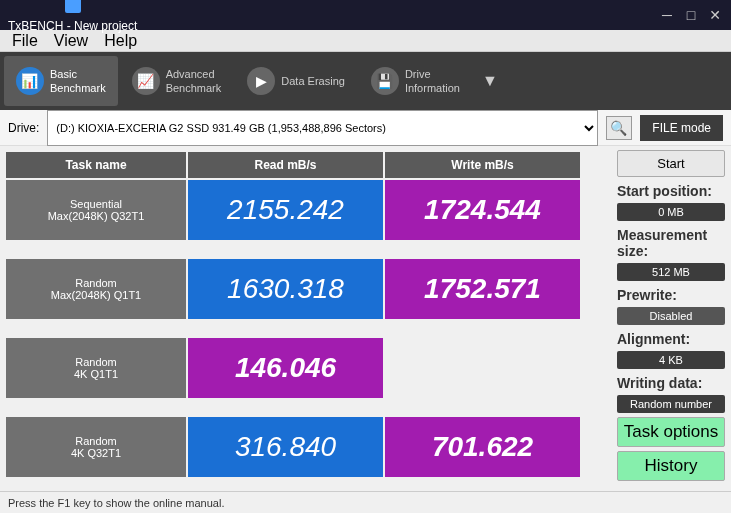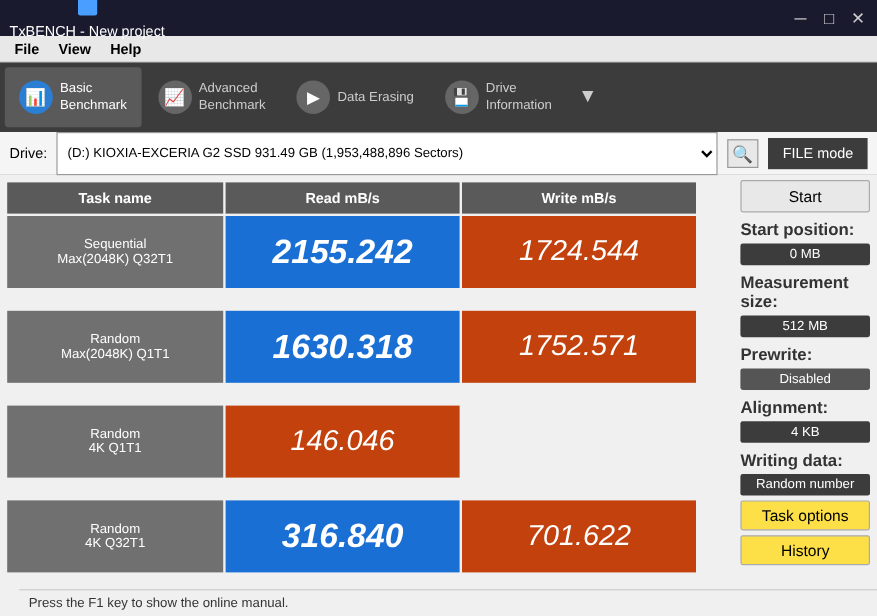--- a/index.html
+++ b/index.html
@@ -55,22 +55,21 @@
       background: #e8e8e8;
       height: 22px;
       display: flex;
       align-items: center;
       padding: 0 4px;
       border-bottom: 1px solid #ccc;
     }
     .menu-item {
       padding: 2px 8px;
       cursor: pointer;
-      font-size: 12px;
-      font-weight: bold;
+      font-size: 16px;
     }
 
     
     .toolbar {
       background: #3c3c3c;
       height: 58px;
       display: flex;
       align-items: center;
       padding: 0 4px;
       gap: 2px;
@@ -196,52 +195,52 @@
       text-align: center;
       min-height: 60px;
     }
     .bench-cell-read {
       background: #1a6fd4;
       color: white;
       display: flex;
       align-items: center;
       justify-content: center;
       font-size: 28px;
+      font-weight: normal;
+      font-style: italic;
+      min-height: 60px;
+    }
+    .bench-cell-write {
+      background: #a21caf;
+      color: white;
+      display: flex;
+      align-items: center;
+      justify-content: center;
+      font-size: 28px;
       font-weight: bold;
       font-style: italic;
       min-height: 60px;
     }
-    .bench-cell-write {
-      background: #c2410c;
-      color: white;
-      display: flex;
-      align-items: center;
-      justify-content: center;
-      font-size: 24px;
-      font-weight: normal;
-      font-style: italic;
-      min-height: 60px;
-    }
 
     
     .right-panel {
       width: 120px;
       padding: 4px 6px;
       display: flex;
       flex-direction: column;
       gap: 4px;
       background: #f0f0f0;
     }
     .panel-btn {
-      background: #fde047;
+      background: #86efac;
       border: 1px solid #aaa;
       padding: 4px;
       text-align: center;
       cursor: pointer;
-      font-size: 13px;
+      font-size: 17px;
       border-radius: 2px;
     }
     .panel-btn.start-btn {
       background: #e8e8e8;
       font-size: 13px;
       padding: 5px;
     }
     .panel-label {
       font-size: 14px;
       font-weight: 600;
@@ -265,21 +264,21 @@
       height: 22px;
       background: #f0f0f0;
       border-top: 1px solid #ccc;
       display: flex;
       align-items: center;
       padding: 0 8px;
       font-size: 11px;
       color: #333;
       position: absolute;
       bottom: 0;
-      left: 16px;
+      left: 0;
       right: 0;
     }
   </style>
 </head>
 <body>
 
 <div class="title-bar">
   <div class="title-bar-left">
     <div class="title-bar-icon"></div>
     <span>TxBENCH - New project</span>

